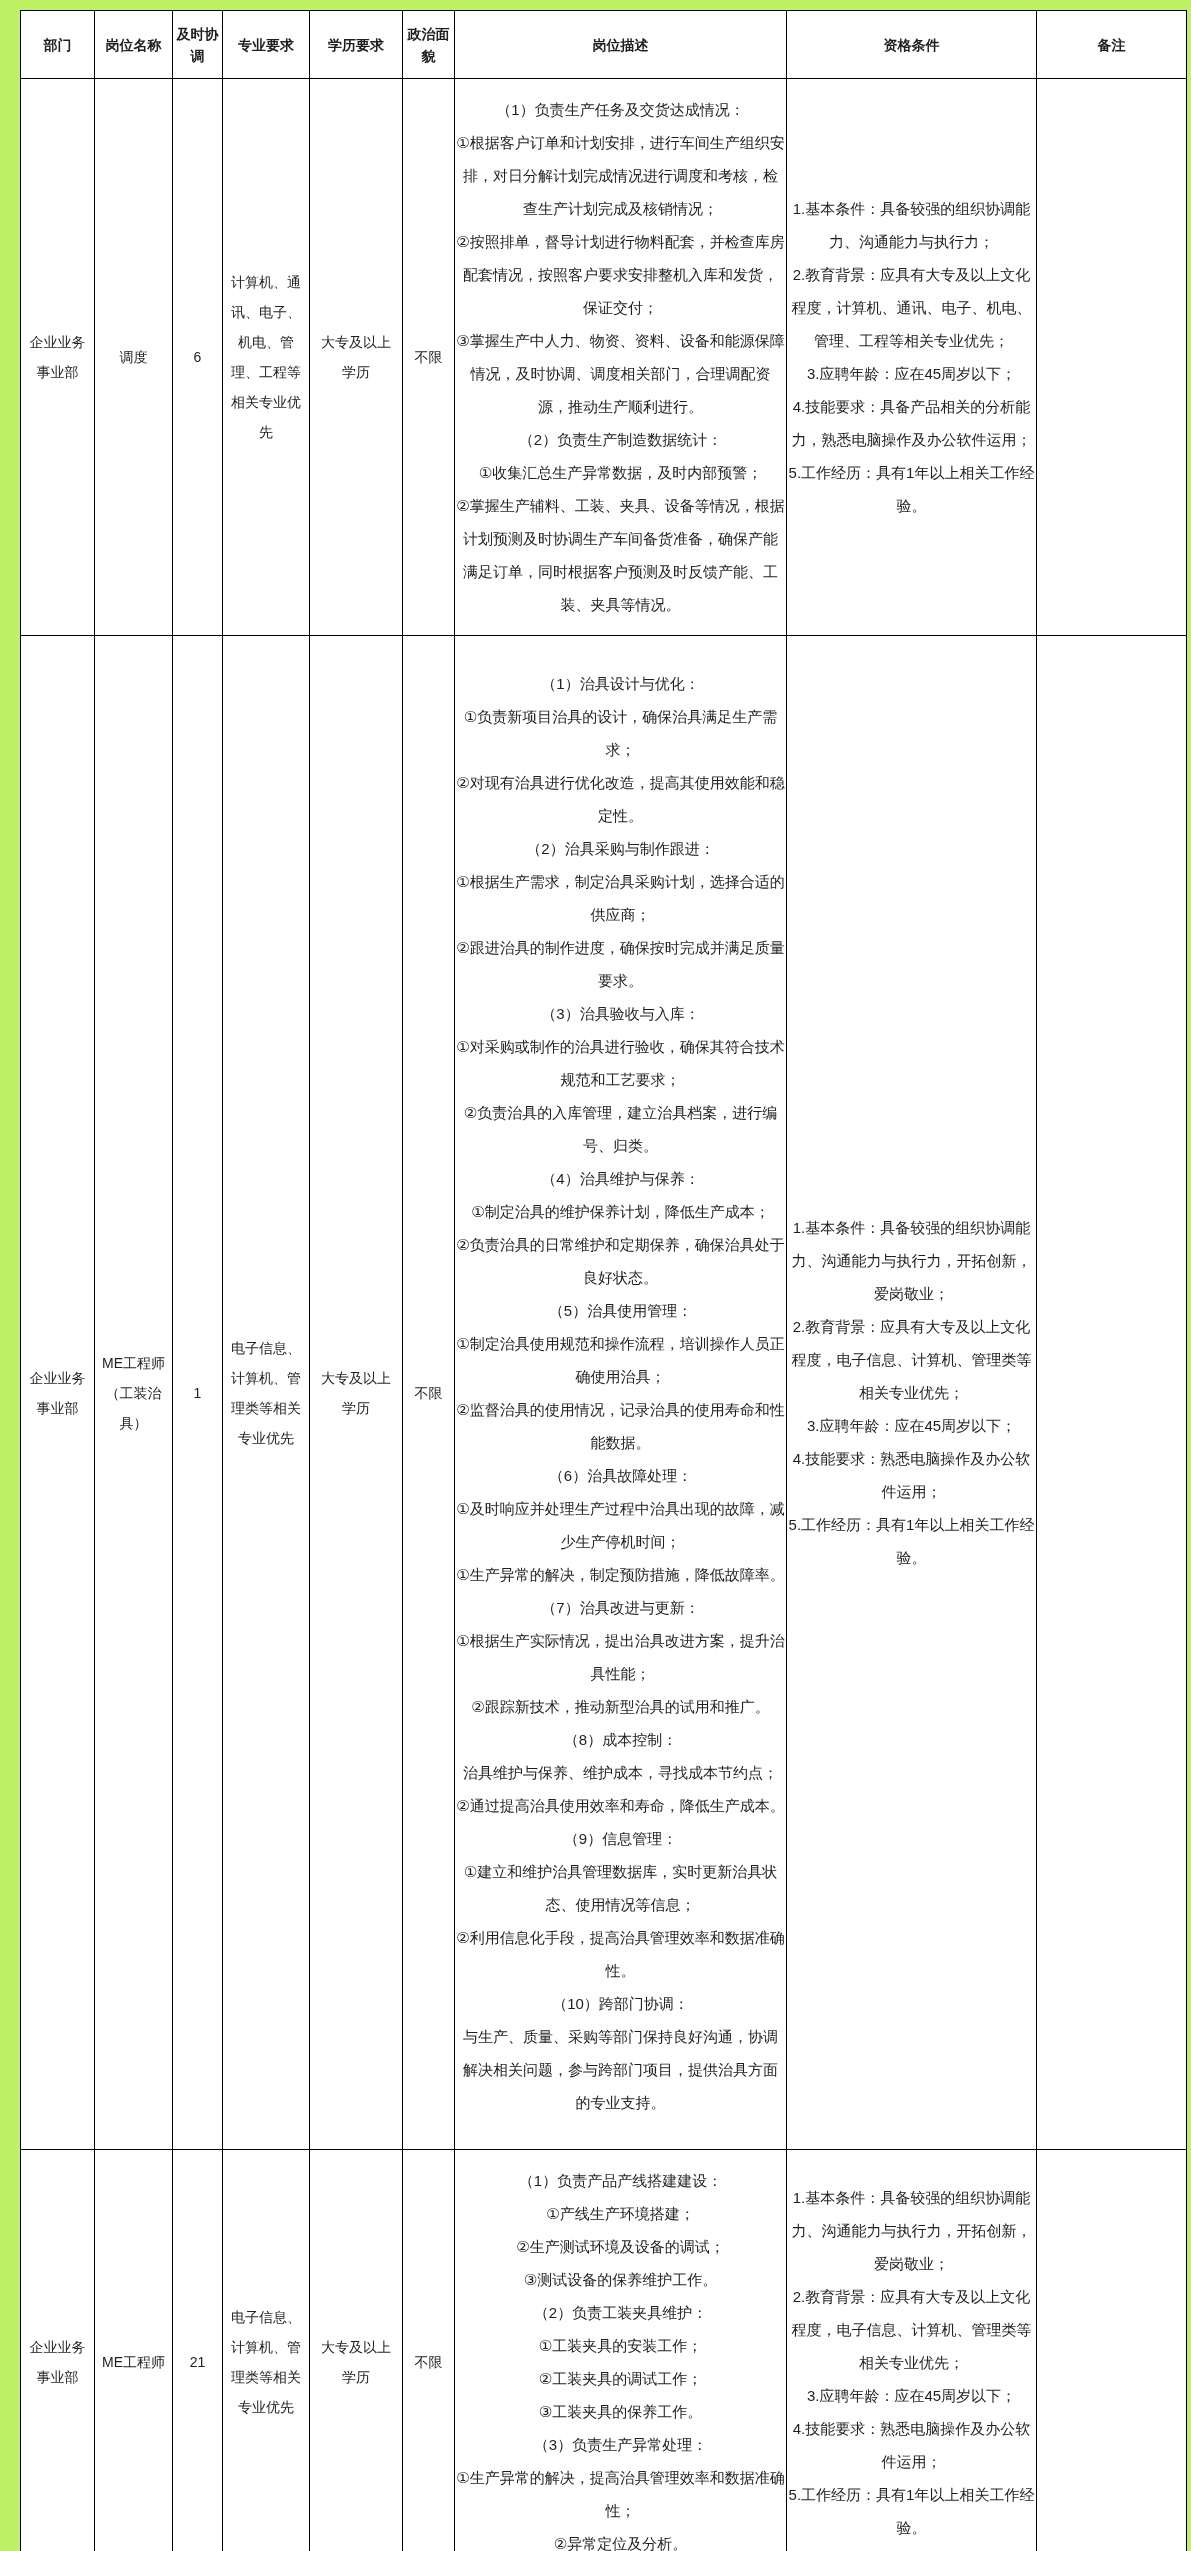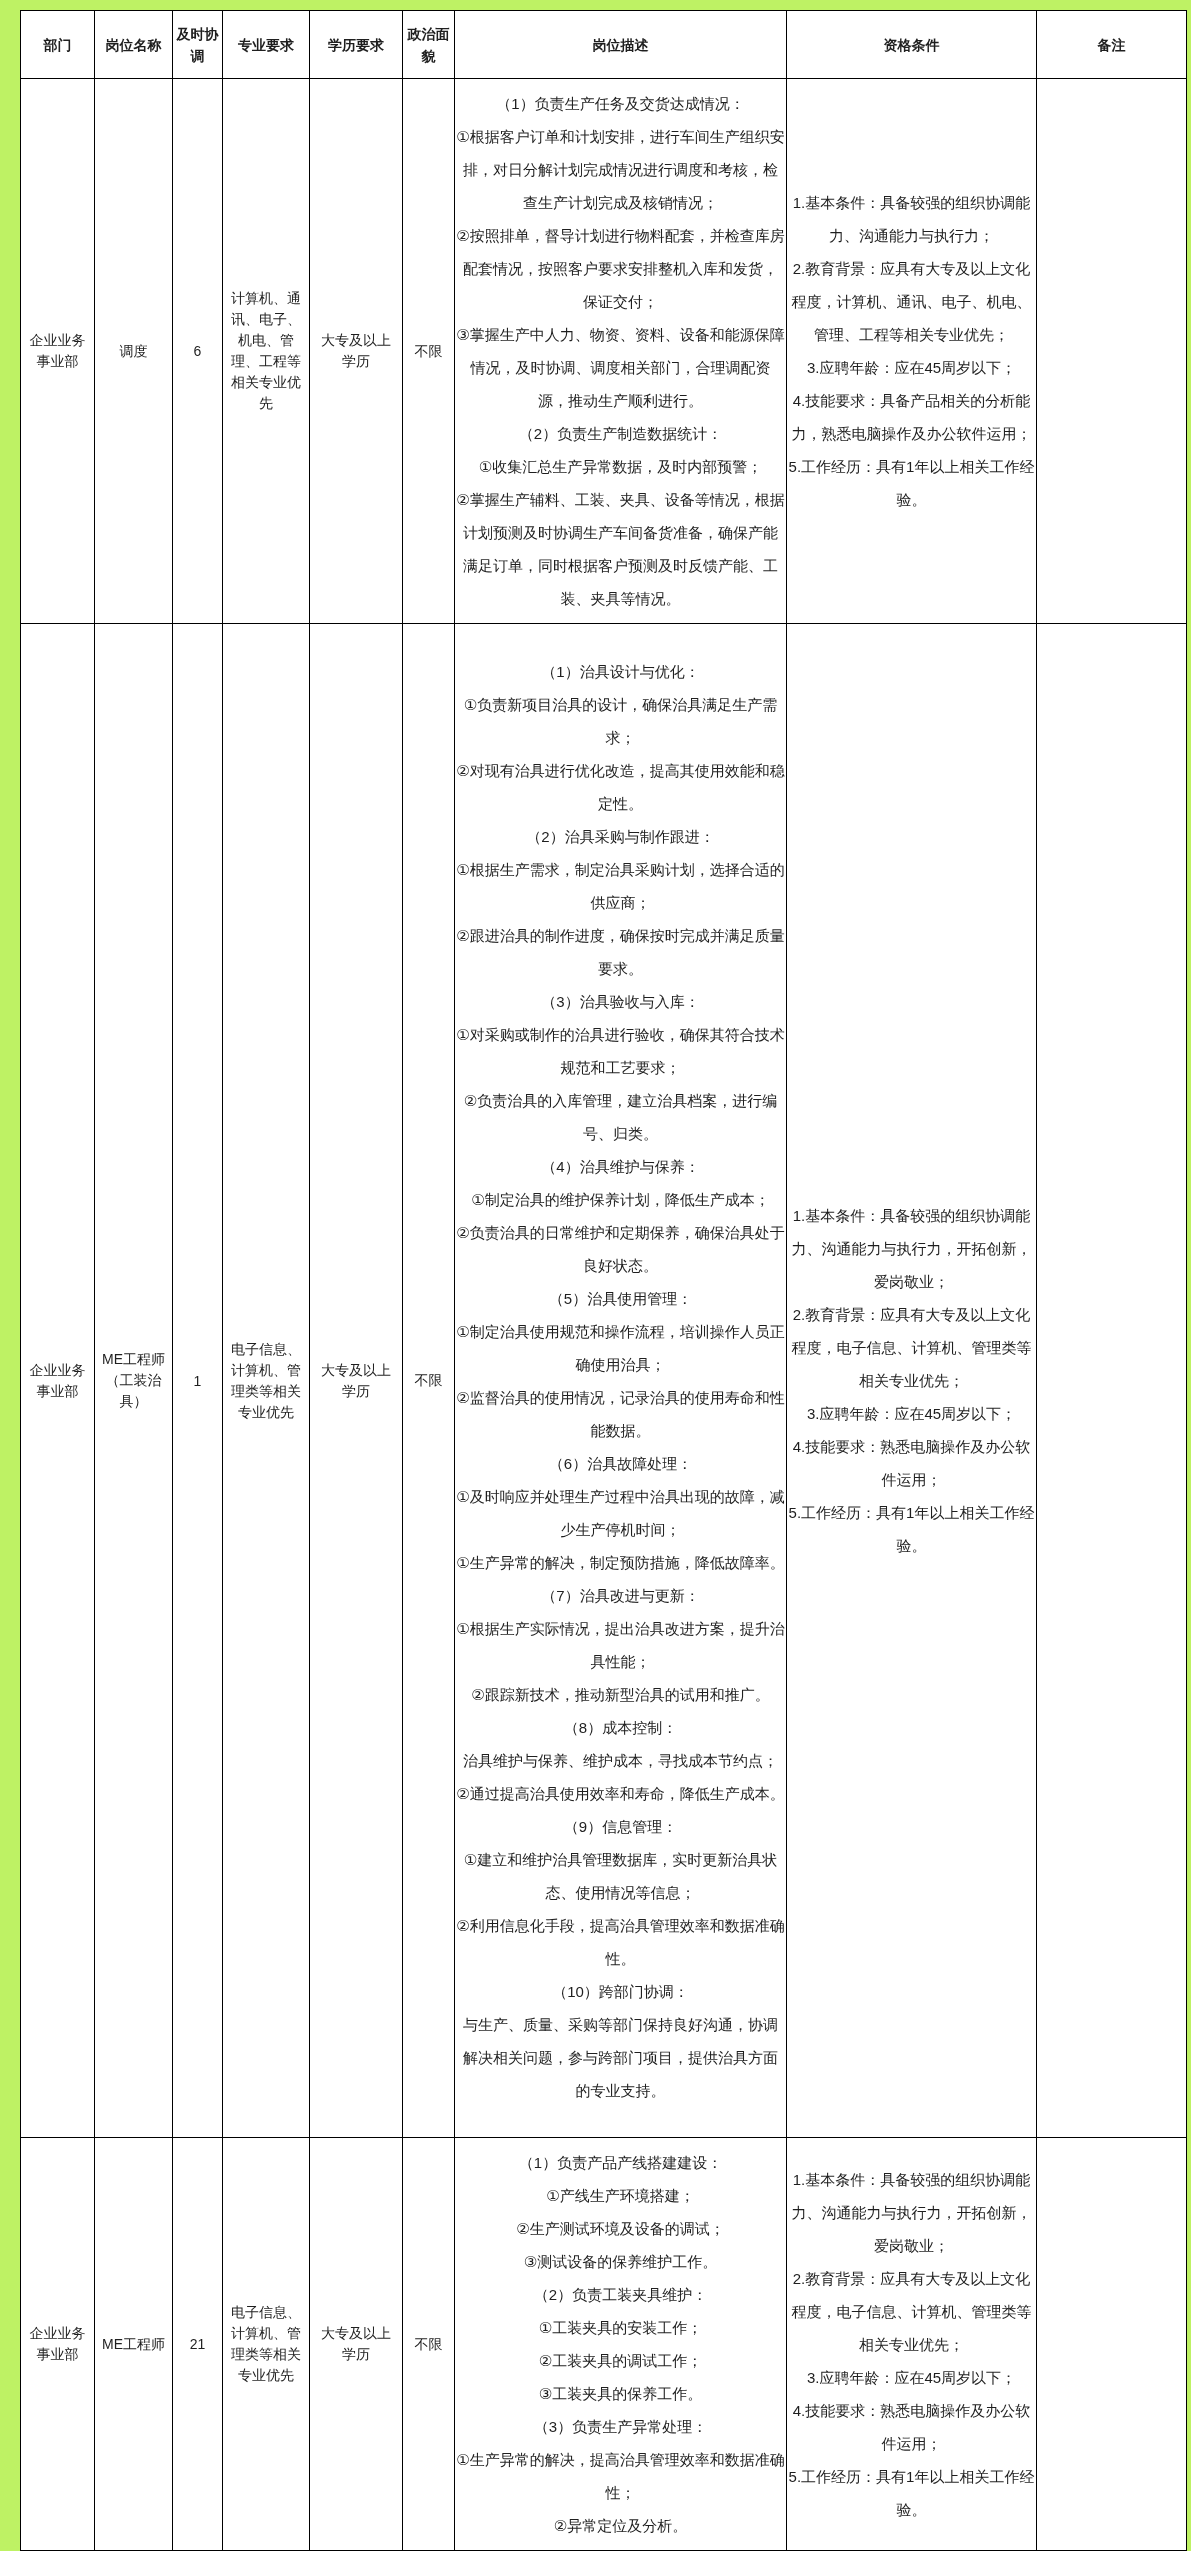--- a/index.html
+++ b/index.html
@@ -30,31 +30,31 @@
   }
   .job-table th {
     font-size: 14px;
     font-weight: bold;
     line-height: 22px;
     padding: 4px 2px;
     word-break: break-all;
   }
   td.small {
     font-size: 14px;
-    line-height: 21px;
+    line-height: 30px;
     padding: 2px 6px;
     word-break: break-all;
   }
   td.num {
     font-size: 14px;
     padding: 2px 2px;
   }
   td.desc {
     font-size: 15px;
-    padding: 8px 1px;
+    padding: 14px 1px;
   }
   td.desc p {
     margin: 0;
     line-height: 33px;
     text-align: center;
     word-break: break-all;
   }
   td.remark {
     font-size: 14px;
   }

